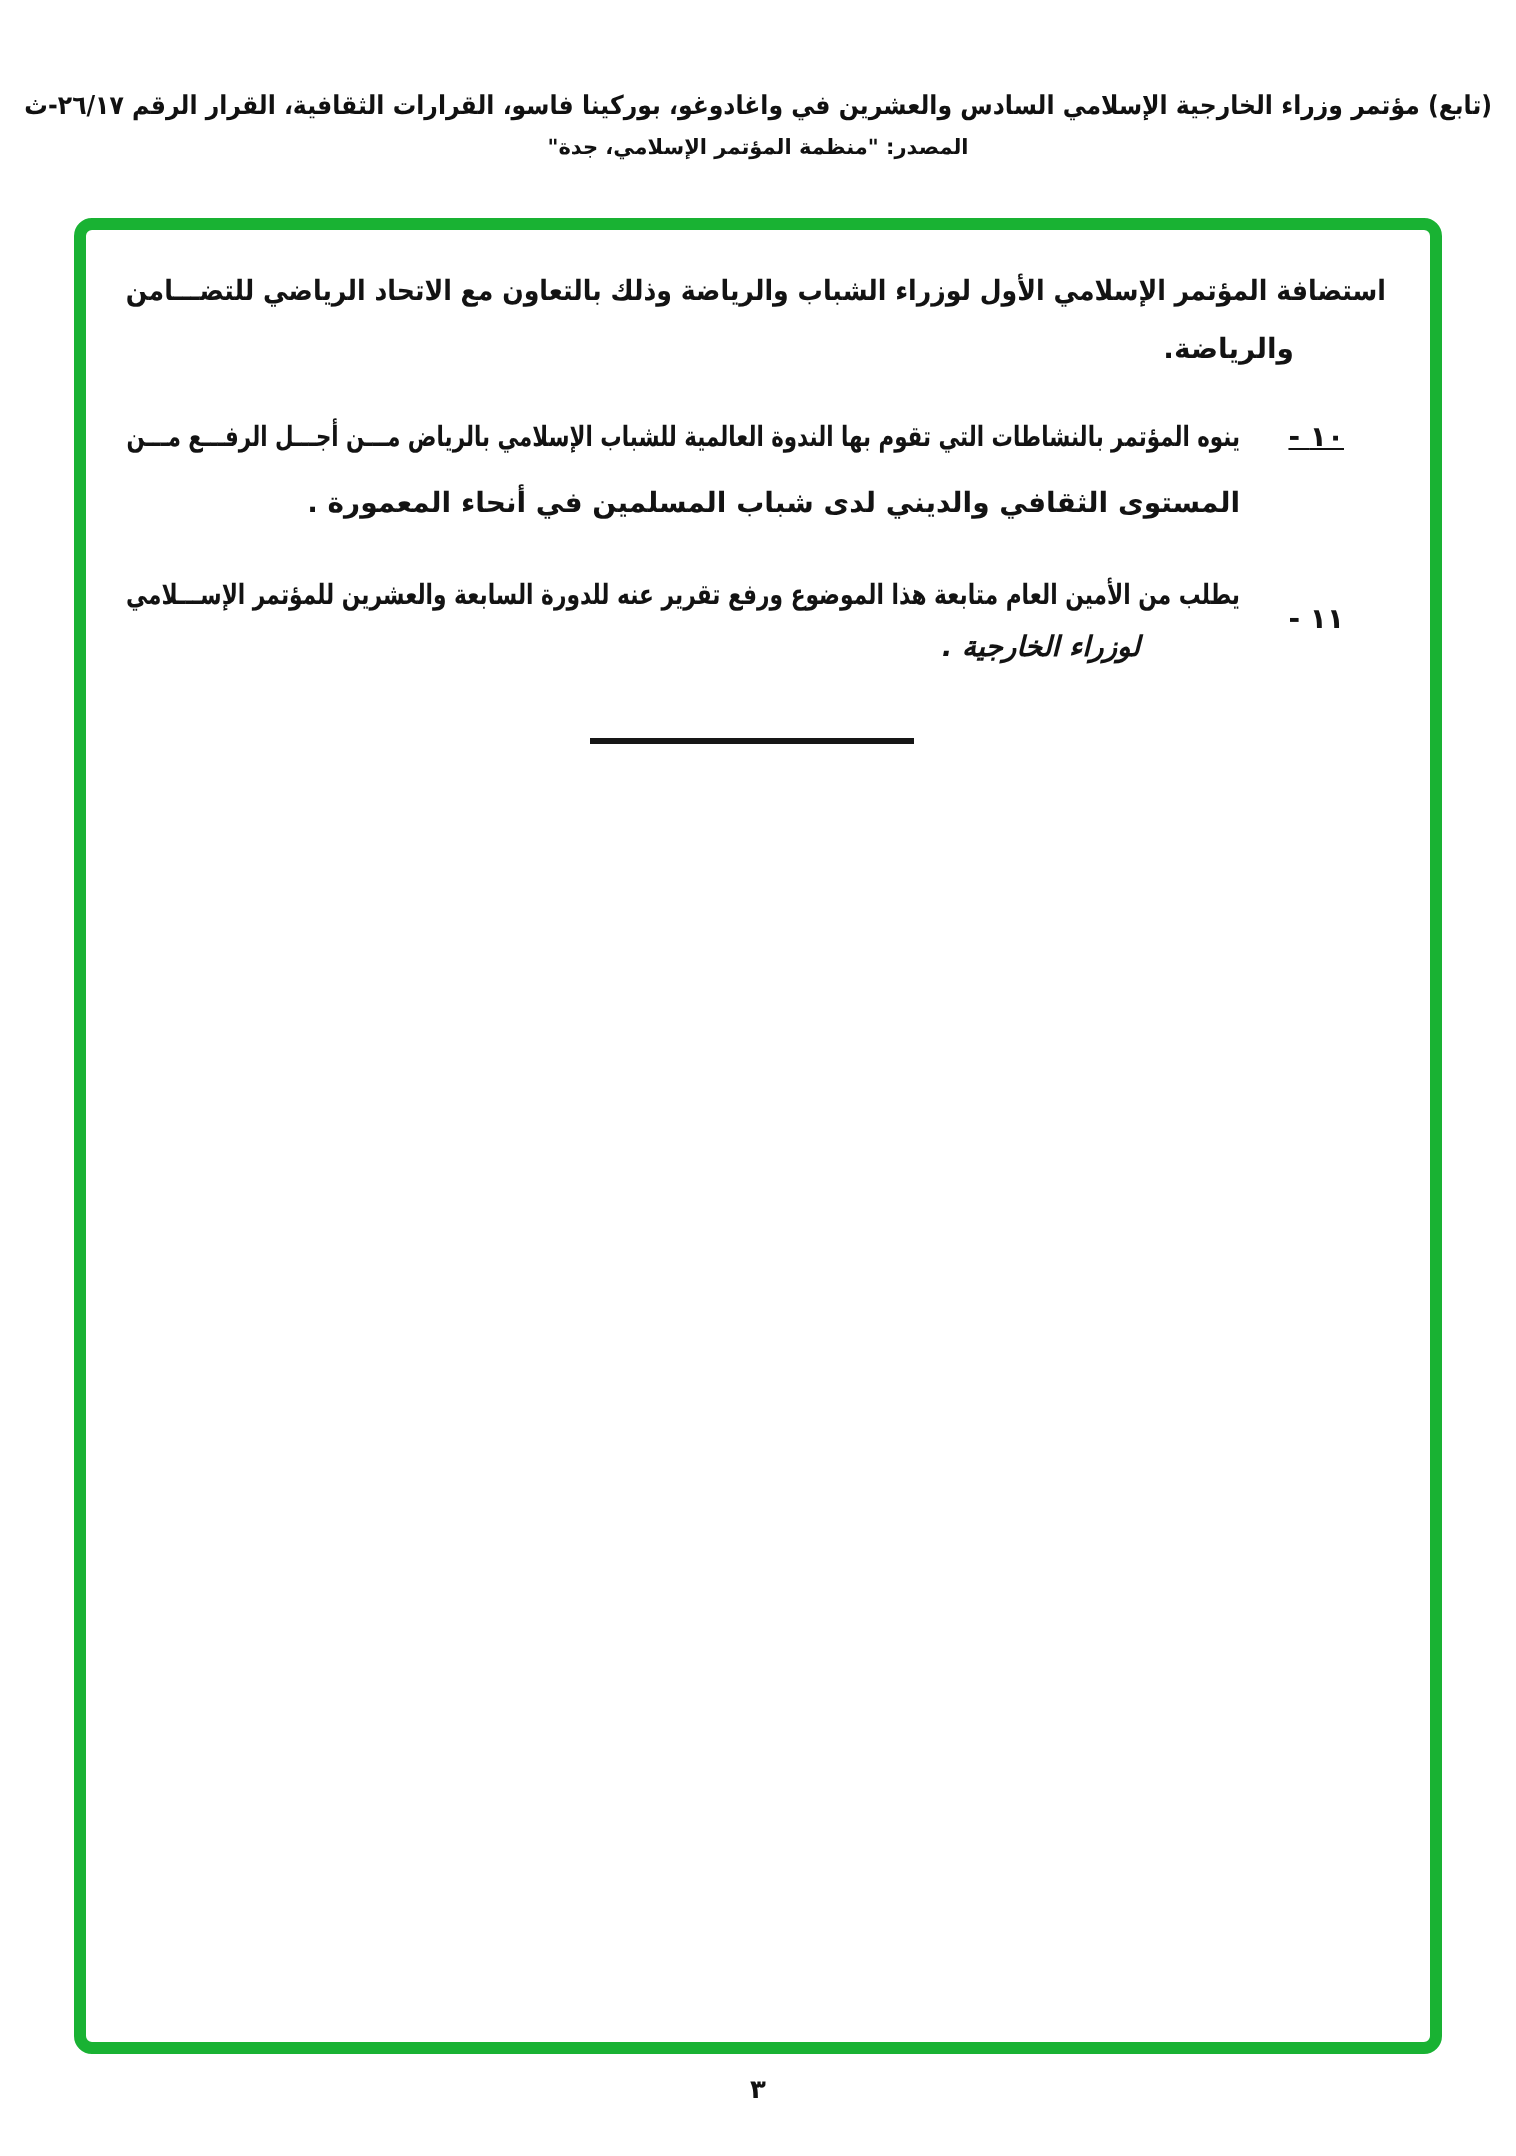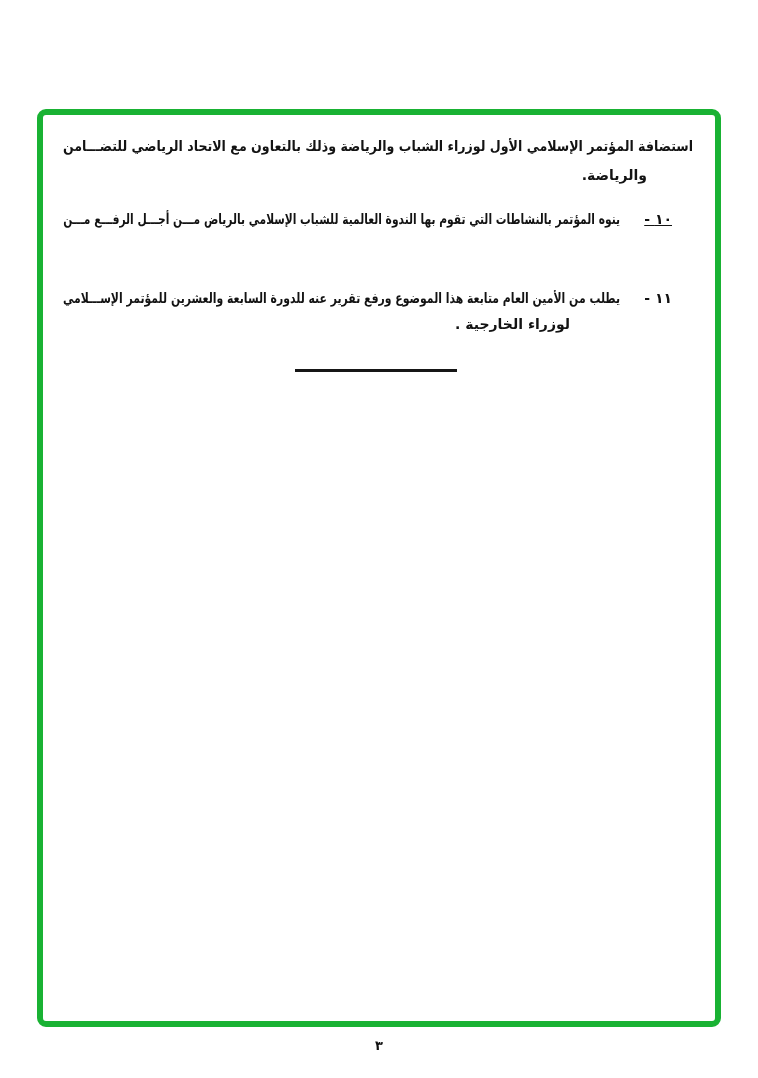--- a/index.html
+++ b/index.html
@@ -29,47 +29,52 @@
   .line {
     position:absolute; direction:rtl; font-weight:bold;
     font-size:14px; line-height:23px; white-space:nowrap; color:#131313;
   }
   .just { text-align:justify; text-align-last:justify; }
   .p1l1  { top:20px;  right:22px; left:20px; }
   .p1l2  { top:49px;  right:68px; }
   .i10num{ top:93px;  right:43px;text-decoration:underline; }
   .i10l1 { top:93px;  right:95px; left:20px; }
   .i10l2 { top:126px; right:95px; }
-  .i11num{ top:172px; right:43px;text-align:center; }
+  .i11num{ top:184px; right:43px;text-align:center; }
   .i11l1 { top:172px; right:95px; left:20px; }
-  .i11l2 { top:198px; right:145px; }
+  .i11l2 { top:198px; right:145px;font-style:italic; }
 
   .rule {
     position:absolute; top:254px; left:252px; width:162px; height:3px;
     background:#161616;
   }
 
   .page-number {
     position:absolute; top:1038px; left:0; width:758px;
     text-align:center; font-size:13px; font-weight:bold; color:#111;
   }
 </style>
 </head>
 <body>
 
 <div class="page">
 
+  <div class="header">
+    <div class="header-l1 fit" style="transform-origin: right center; transform: scaleX(0.9051);">(تابع) مؤتمر وزراء الخارجية الإسلامي السادس والعشرين في واغادوغو، بوركينا فاسو، القرارات الثقافية، القرار الرقم ٢٦/١٧-ث</div>
+    <div class="header-l2">المصدر:  "منظمة المؤتمر الإسلامي، جدة"</div>
+  </div>
 
   <div class="box" style="border-color: rgb(25, 178, 51);">
 
     <div class="line just fit p1l1" style="transform-origin: right center; transform: scaleX(0.9);">استضافة المؤتمر الإسلامي الأول لوزراء الشباب والرياضة وذلك بالتعاون مع الاتحاد الرياضي للتضـــامن</div>
     <div class="line p1l2">والرياضة.</div>
 
     <div class="line i10num">١٠ -</div>
     <div class="line just fit i10l1" style="transform-origin: right center; transform: scaleX(0.763);">ينوه المؤتمر بالنشاطات التي تقوم بها الندوة العالمية للشباب الإسلامي بالرياض مـــن أجـــل الرفـــع مـــن</div>
+    <div class="line i10l2">المستوى الثقافي والديني لدى شباب المسلمين في أنحاء المعمورة .</div>
 
     <div class="line i11num">١١ -</div>
     <div class="line just fit i11l1" style="transform-origin: right center; transform: scaleX(0.7758);">يطلب من الأمين العام متابعة هذا الموضوع ورفع تقرير عنه للدورة السابعة والعشرين للمؤتمر الإســـلامي</div>
     <div class="line i11l2">لوزراء الخارجية .</div>
 
     <div class="rule"></div>
 
   </div>
 
   <div class="page-number">٣</div>

